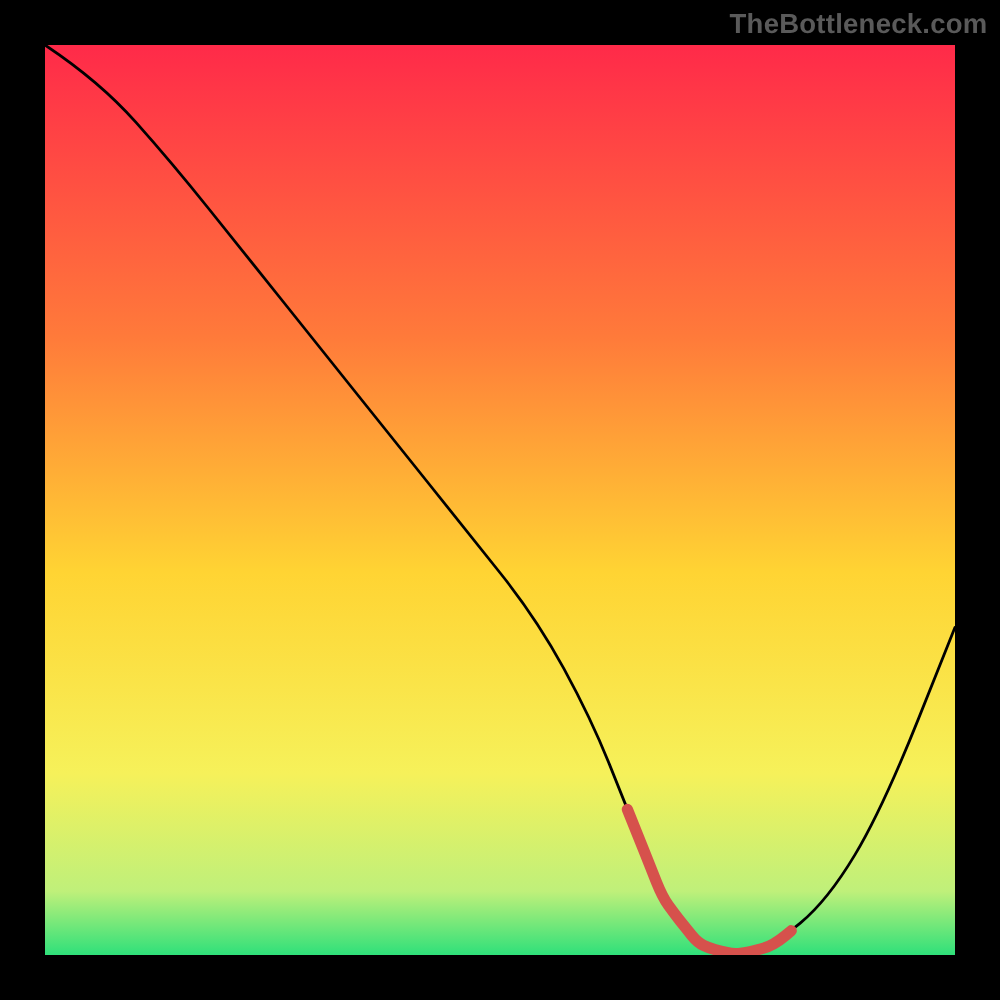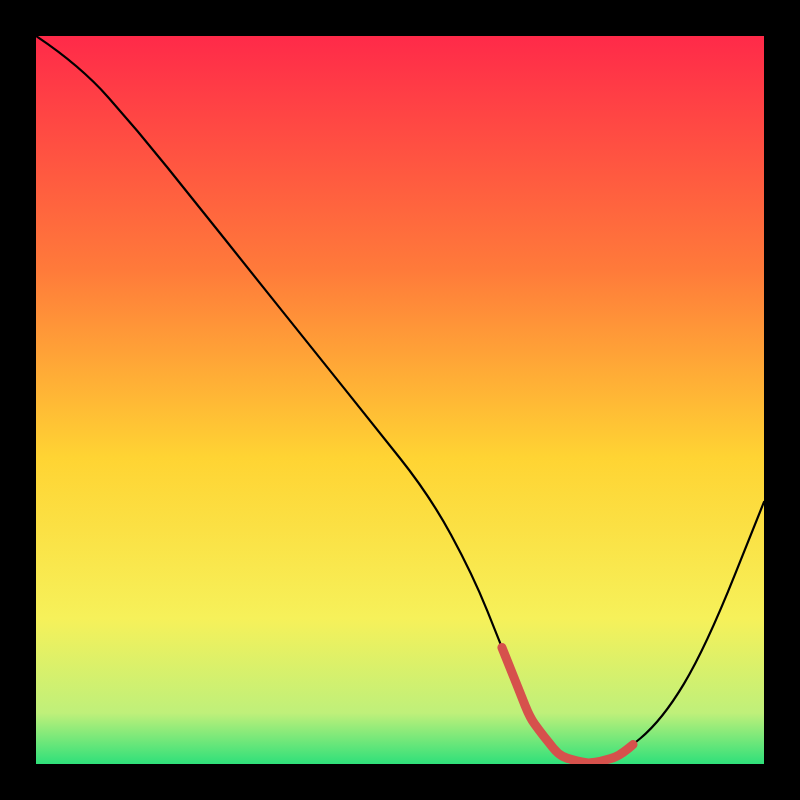--- a/index.html
+++ b/index.html
@@ -38,20 +38,21 @@
     display: block;
     width: 100%;
     height: 100%;
   }
 </style>
 </head>
 <body>
 
 <div class="frame">
 
+  <div class="watermark">TheBottleneck.com</div>
 
   <div class="plot-area">
     <svg viewBox="0 0 728 728" preserveAspectRatio="none">
       <defs>
         <linearGradient id="bg-grad" x1="0" y1="0" x2="0" y2="1">
           <stop id="g0" offset="0%" stop-color="#ff2a49"></stop>
           <stop id="g1" offset="32%" stop-color="#ff7a3a"></stop>
           <stop id="g2" offset="58%" stop-color="#ffd433"></stop>
           <stop id="g3" offset="80%" stop-color="#f6f15a"></stop>
           <stop id="g4" offset="93%" stop-color="#bff07a"></stop>

